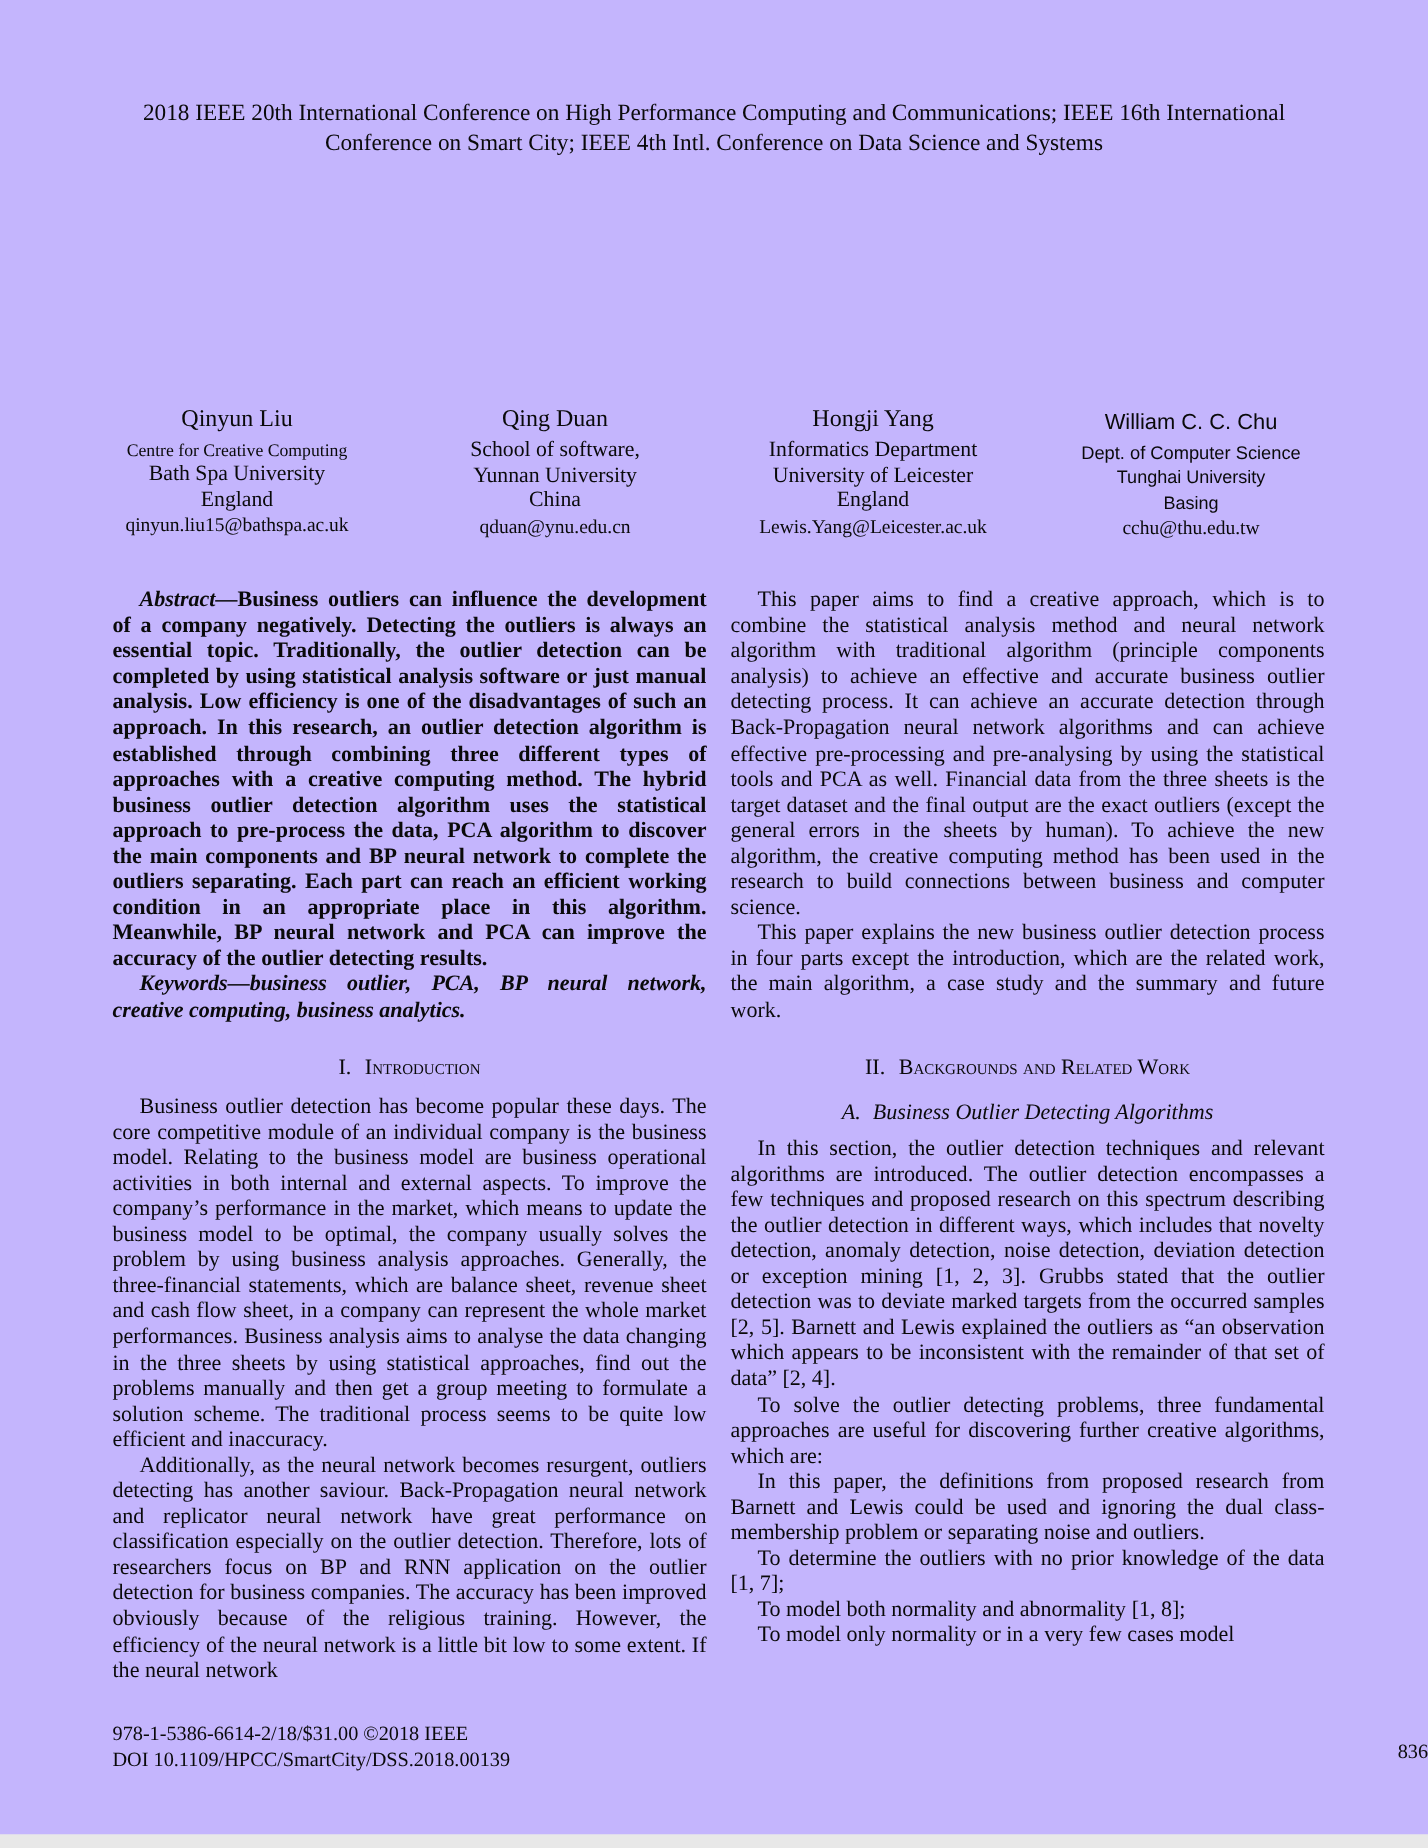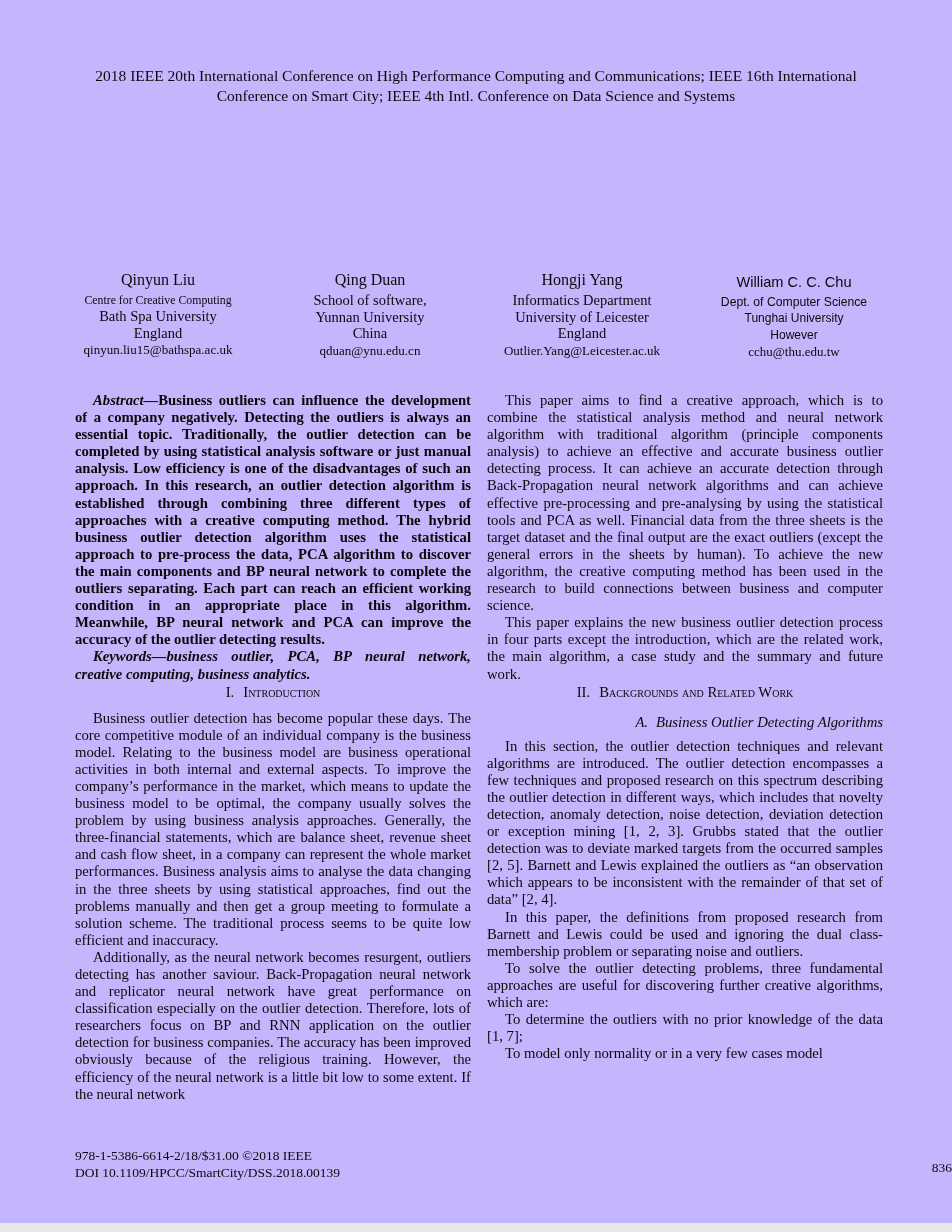--- a/index.html
+++ b/index.html
@@ -48,26 +48,26 @@
   }
   .abstract .lead{font-style:italic;}
   .keywords{
     font-weight:bold;font-style:italic;
     font-size:13px;line-height:14.8px;
     text-indent:14px;text-align:justify;margin:26px 0 0 0;
   }
   .sec-heading{
     text-align:center;font-size:14.7px;line-height:18px;
     font-variant:small-caps;font-weight:normal;
-    margin:0 0 9px 0;text-indent:0;
+    margin:20px 0 9px 0;text-indent:0;
   }
   .sec-heading .num{margin-right:9px;}
   .subsec-heading{
     font-style:italic;font-size:14.7px;line-height:18px;
-    text-align:right;text-indent:0;margin:12px 0 7px 0;
+    text-align:center;text-indent:0;margin:12px 0 7px 0;
   }
   .subsec-heading .label{margin-right:8px;}
   .footer-left{
     position:absolute;left:75px;top:1148px;
     font-size:13.5px;line-height:16.5px;
   }
   .footer-page{
     position:absolute;left:0;top:1148px;width:952px;
     text-align:right;font-size:13.5px;margin-top:12px;
   }
@@ -93,27 +93,27 @@
       <div class="affil">School of software,</div>
       <div class="affil">Yunnan University</div>
       <div class="affil">China</div>
       <div class="email">qduan@ynu.edu.cn</div>
     </div>
     <div class="author">
       <div class="name">Hongji Yang</div>
       <div class="affil">Informatics Department</div>
       <div class="affil">University of Leicester</div>
       <div class="affil">England</div>
-      <div class="email">Outlier.Yang@Leicester.ac.uk</div>
+      <div class="email">Lewis.Yang@Leicester.ac.uk</div>
     </div>
     <div class="author sans">
       <div class="name">William C. C. Chu</div>
       <div class="affil-small">Dept. of Computer Science</div>
       <div class="affil">Tunghai University</div>
-      <div class="affil">However</div>
+      <div class="affil">Basing</div>
       <div class="email">cchu@thu.edu.tw</div>
     </div>
   </div>
 
   <div class="columns">
 
     <div class="col">
       <p class="abstract"><span class="lead">Abstract—</span><span>Business outliers can influence the development of a company negatively. Detecting the outliers is always an essential topic. Traditionally, the outlier detection can be completed by using statistical analysis software or just manual analysis. Low efficiency is one of the disadvantages of such an approach. In this research, an outlier detection algorithm is established through combining three different types of approaches with a creative computing method. The hybrid business outlier detection algorithm uses the statistical approach to pre-process the data, PCA algorithm to discover the main components and BP neural network to complete the outliers separating. Each part can reach an efficient working condition in an appropriate place in this algorithm. Meanwhile, BP neural network and PCA can improve the accuracy of the outlier detecting results.</span></p>
 
       <p class="keywords"><span>Keywords—</span><span>business outlier, PCA, BP neural network, creative computing, business analytics.</span></p>
@@ -126,23 +126,24 @@
 
     <div class="col">
       <p>This paper aims to find a creative approach, which is to combine the statistical analysis method and neural network algorithm with traditional algorithm (principle components analysis) to achieve an effective and accurate business outlier detecting process. It can achieve an accurate detection through Back-Propagation neural network algorithms and can achieve effective pre-processing and pre-analysing by using the statistical tools and PCA as well. Financial data from the three sheets is the target dataset and the final output are the exact outliers (except the general errors in the sheets by human). To achieve the new algorithm, the creative computing method has been used in the research to build connections between business and computer science.</p>
       <p>This paper explains the new business outlier detection process in four parts except the introduction, which are the related work, the main algorithm, a case study and the summary and future work.</p>
 
       <div class="sec-heading"><span class="num">II.</span><span>Backgrounds and Related Work</span></div>
 
       <div class="subsec-heading"><span class="label">A.</span><span>Business Outlier Detecting Algorithms</span></div>
 
       <p>In this section, the outlier detection techniques and relevant algorithms are introduced. The outlier detection encompasses a few techniques and proposed research on this spectrum describing the outlier detection in different ways, which includes that novelty detection, anomaly detection, noise detection, deviation detection or exception mining [1, 2, 3]. Grubbs stated that the outlier detection was to deviate marked targets from the occurred samples [2, 5]. Barnett and Lewis explained the outliers as “an observation which appears to be inconsistent with the remainder of that set of data” [2, 4].</p>
+      <p>To solve the outlier detecting problems, three fundamental approaches are useful for discovering further creative algorithms, which are:</p>
       <p>In this paper, the definitions from proposed research from Barnett and Lewis could be used and ignoring the dual class-membership problem or separating noise and outliers.</p>
-      <p>To solve the outlier detecting problems, three fundamental approaches are useful for discovering further creative algorithms, which are:</p>
       <p>To determine the outliers with no prior knowledge of the data [1, 7];</p>
+      <p>To model both normality and abnormality [1, 8];</p>
       <p>To model only normality or in a very few cases model</p>
     </div>
 
   </div>
 
   <div class="footer-left">
     <div>978-1-5386-6614-2/18/$31.00 ©2018 IEEE</div>
     <div>DOI 10.1109/HPCC/SmartCity/DSS.2018.00139</div>
   </div>
   <div class="footer-page">836</div>

